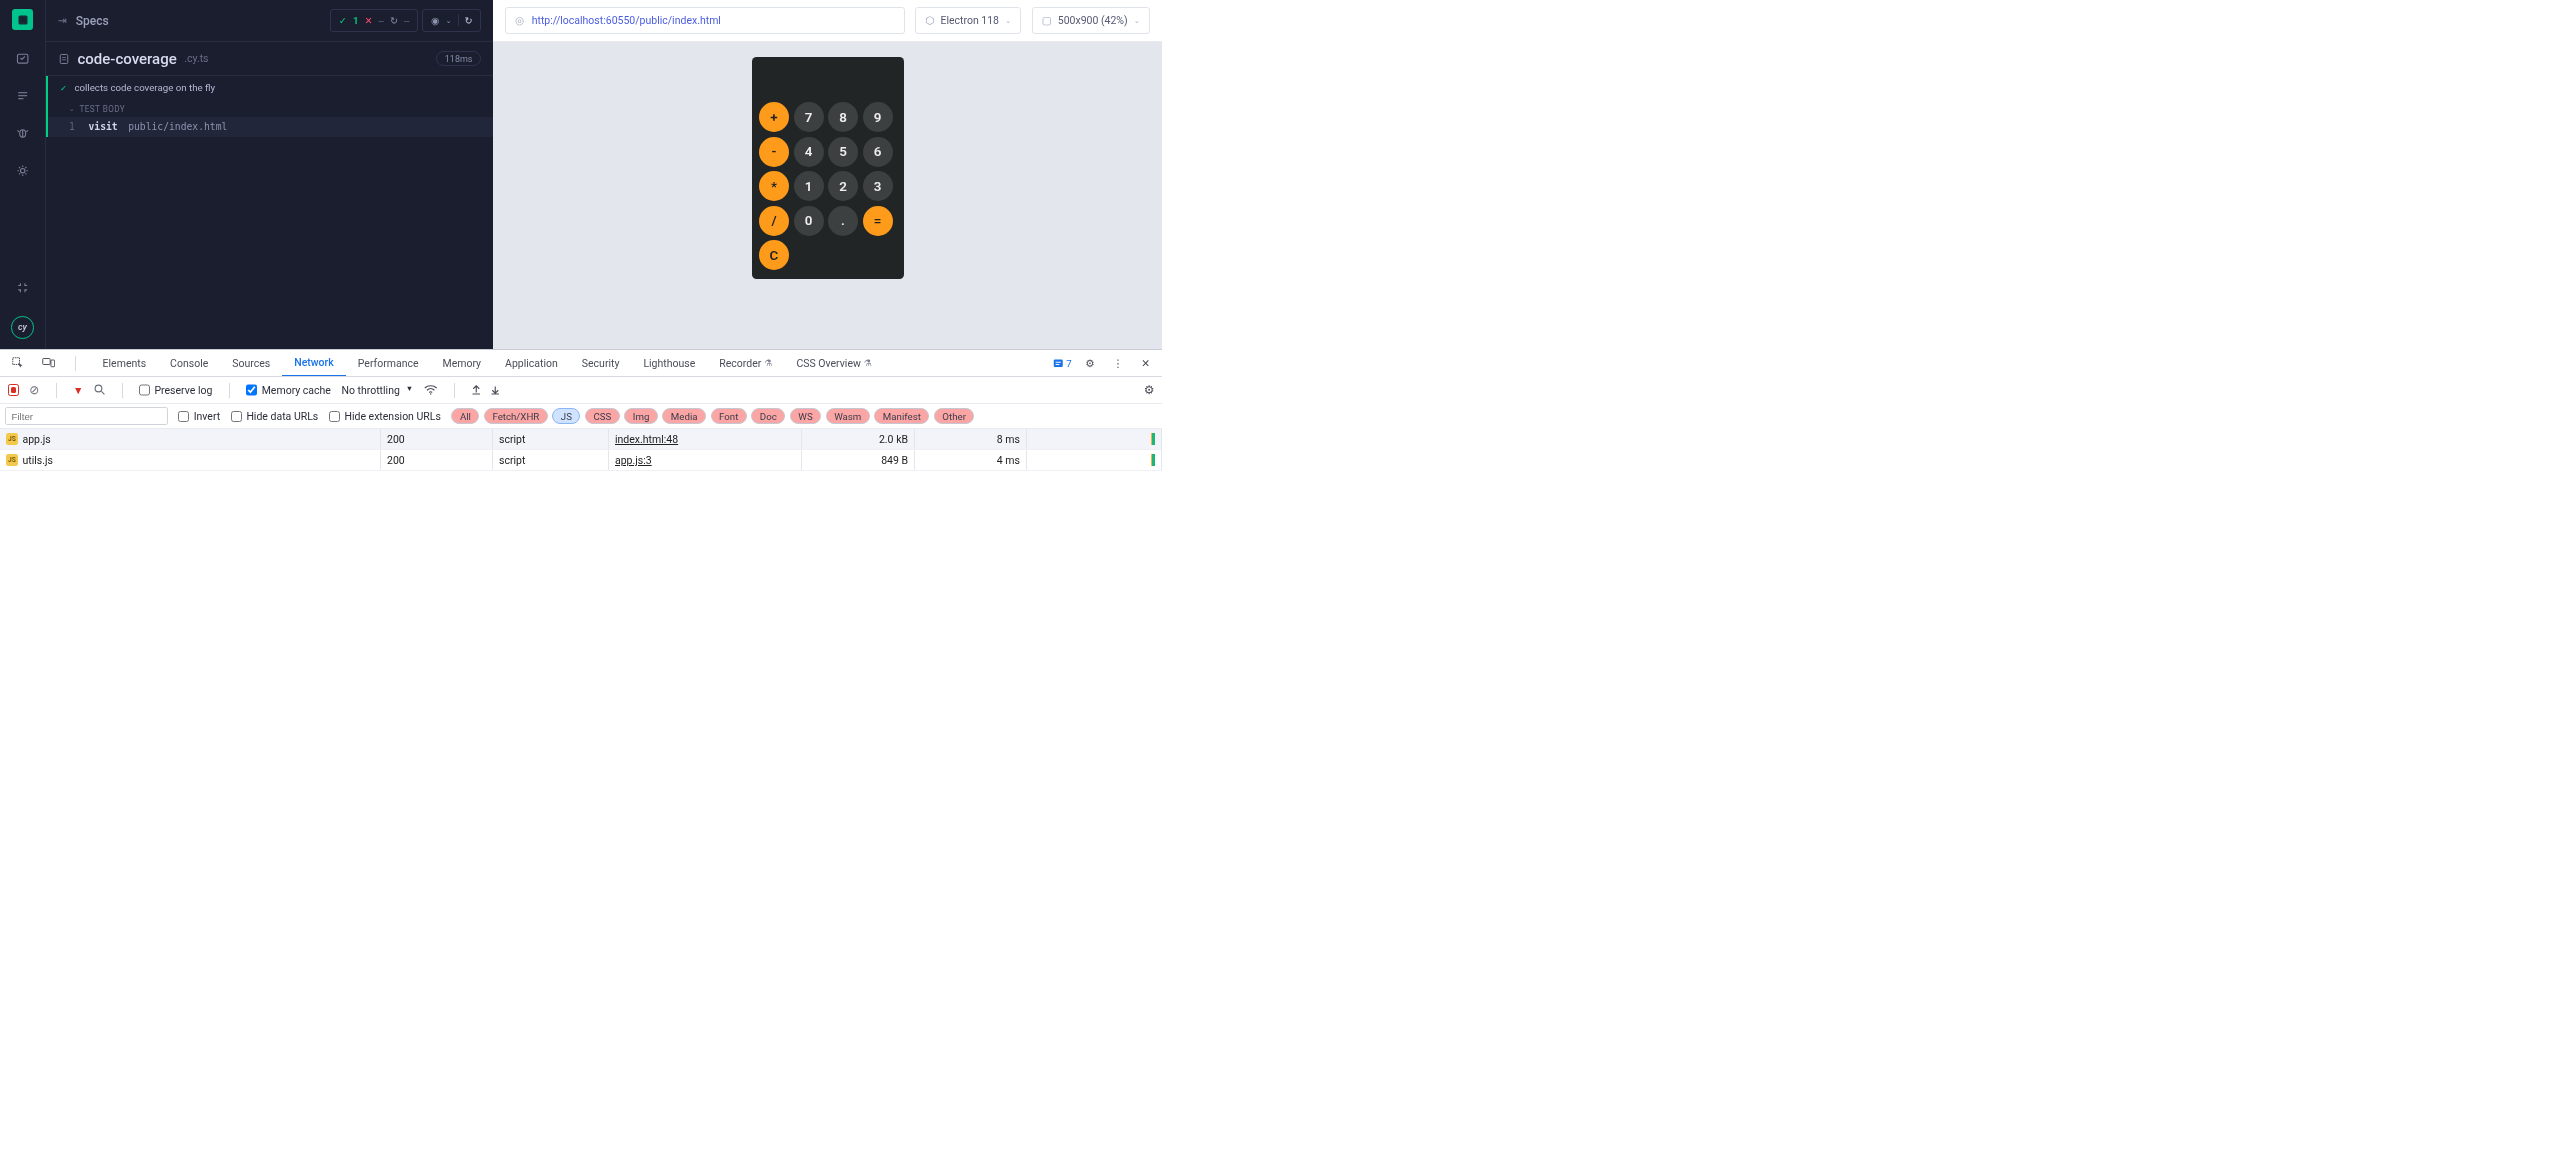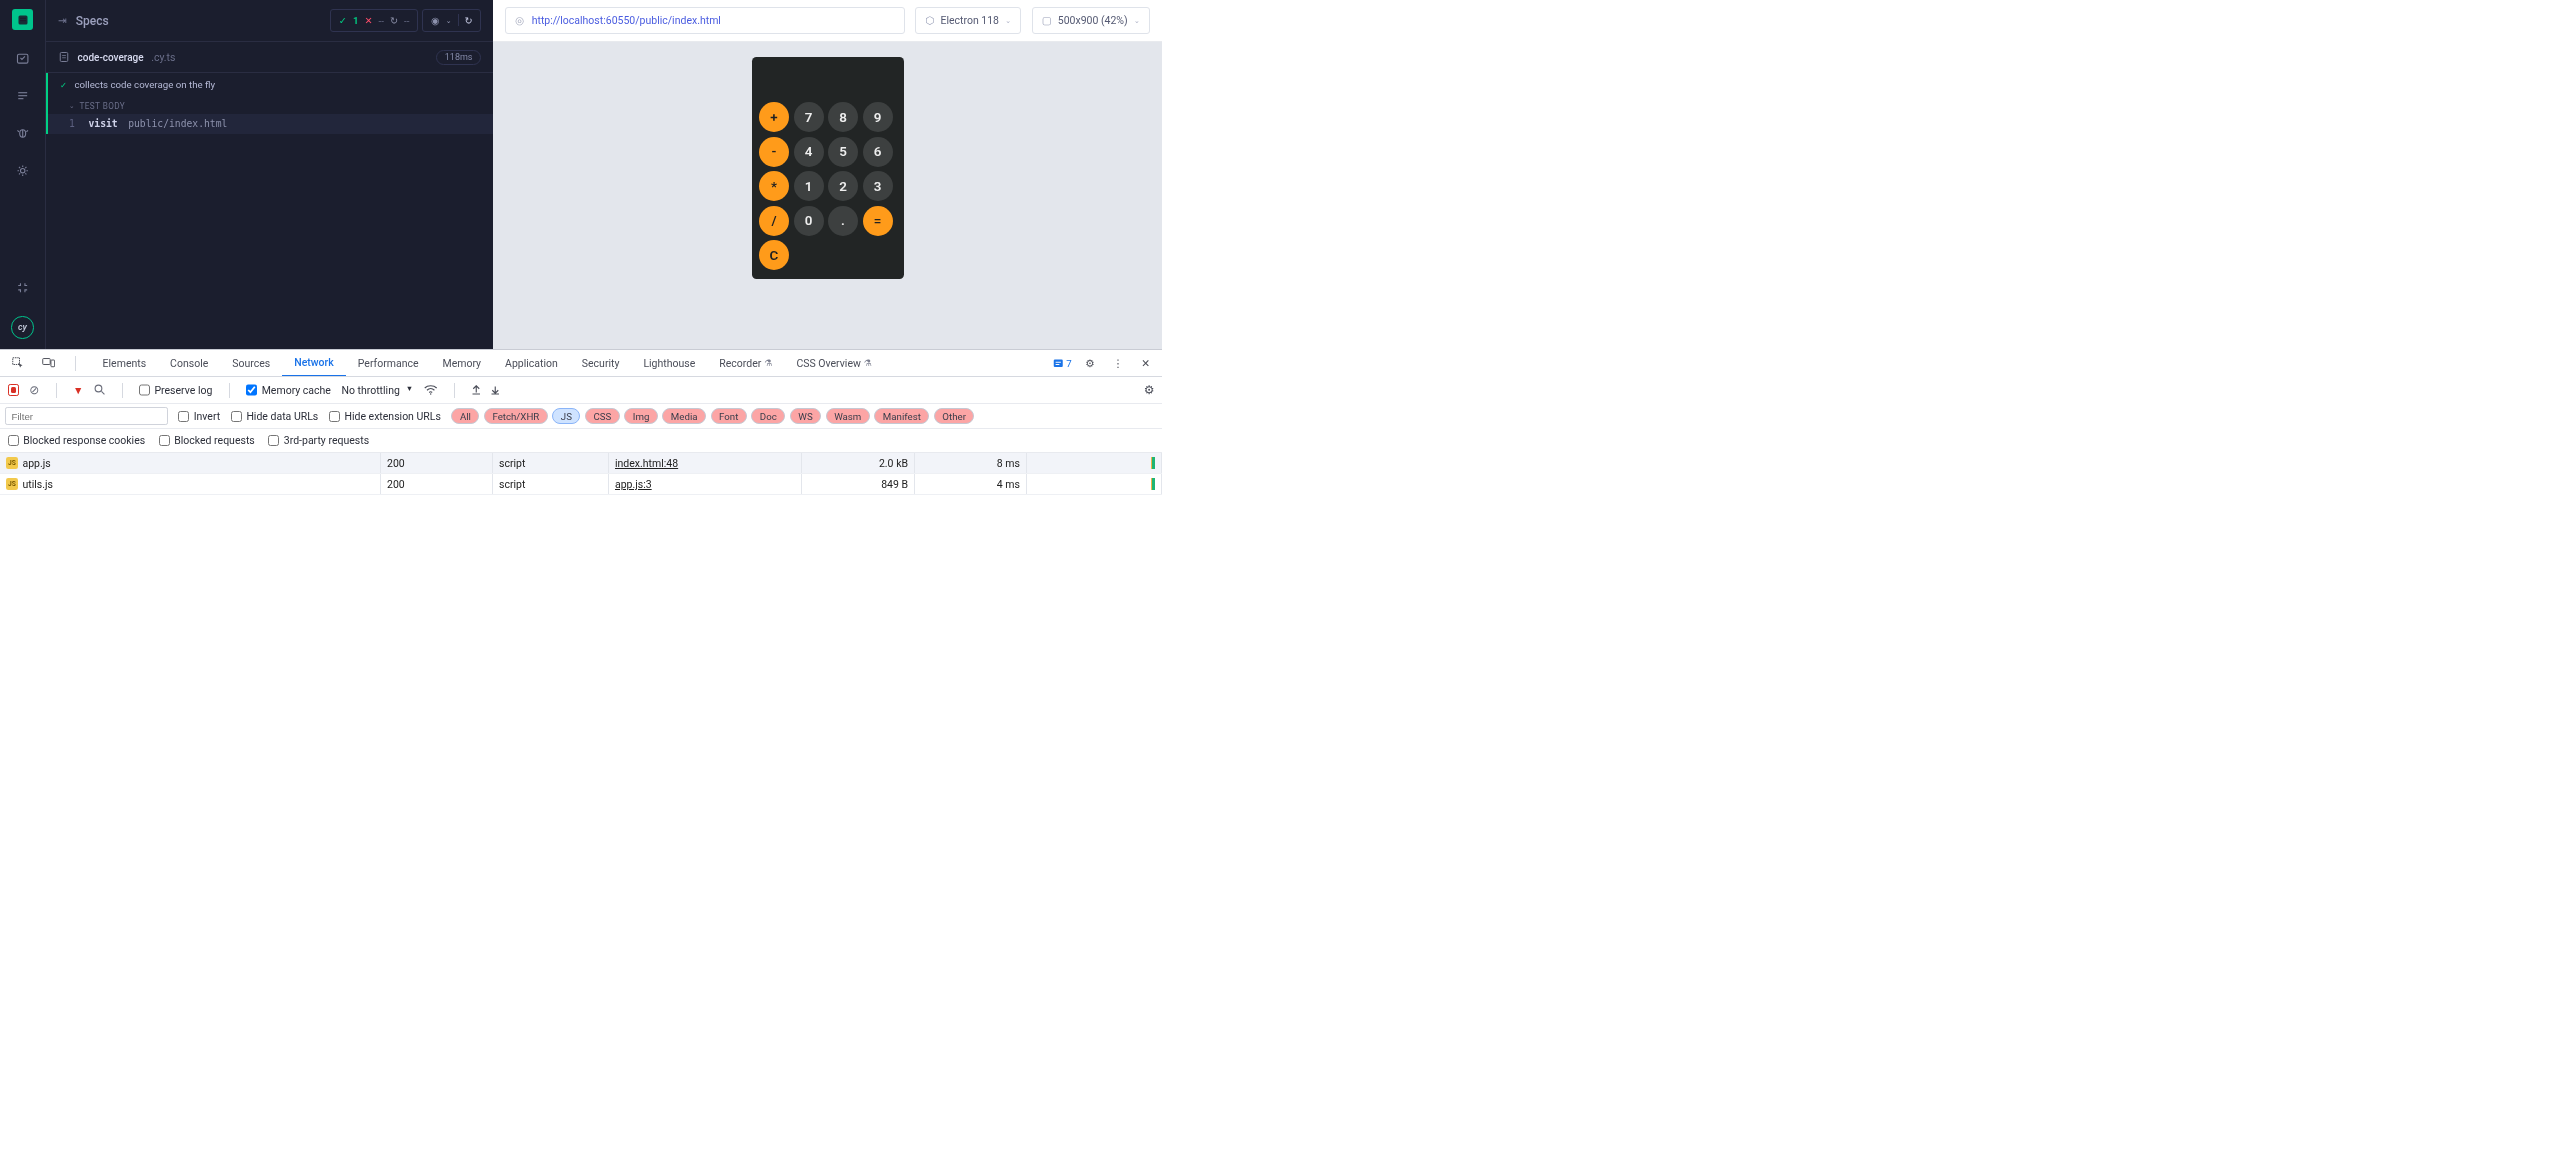--- a/index.html
+++ b/index.html
@@ -64,21 +64,21 @@
 .stats-box .check { color:#00d084; }
 .stats-box .fail-x { color:#ff4d6a; }
 .stats-box .dash { color:#6a6e89; }
 .stats-box .spin { color:#8b8fa8; }
 .stats-divider { width:0.7px;height:12px;background:#2f3350;}
 .spec-row {
   display:flex;align-items:center;padding:7.5px 12px;gap:7.5px;
   border-bottom:0.7px solid #2a2d42;
 }
 .spec-icon { color:#7b7f98;}
-.spec-name { color:#d8dbf0;font-weight:500;font-size:10px;}
+.spec-name { color:#d8dbf0;font-weight:500;font-size:15px;}
 .spec-ext { color:#6a6e89;font-size:10.5px;}
 .spec-time {
   margin-left:auto;color:#848aa8;font-size:9px;
   border:0.7px solid #2f3350;border-radius:7.5px;padding:1.5px 7.5px;
 }
 .test-block { border-left:2.2px solid #00d084; }
 .test-title-row {
   display:flex;align-items:center;gap:7.5px;padding:6px 12px;font-size:9.7px;
   color:#b5b9d6;
 }
@@ -470,34 +470,20 @@
           <div class="pill">Media</div>
           <div class="pill">Font</div>
           <div class="pill">Doc</div>
           <div class="pill">WS</div>
           <div class="pill">Wasm</div>
           <div class="pill">Manifest</div>
           <div class="pill">Other</div>
         </div>
     </div>
 
-    <div class="dt-filterbar3" id="checks3">
-        <label class="chk">
-          <input type="checkbox" style="">
-          <span>Blocked response cookies</span>
-        </label>
-        <label class="chk">
-          <input type="checkbox" style="">
-          <span>Blocked requests</span>
-        </label>
-        <label class="chk">
-          <input type="checkbox" style="">
-          <span>3rd-party requests</span>
-        </label>
-      </div>
 
     <div class="net-table">
       <div id="net-rows">
           <div class="net-row alt">
             <div class="col col-name">
               <span class="js-badge">JS</span>
               <span>app.js</span>
             </div>
             <div class="col col-status">200</div>
             <div class="col col-type">script</div>

